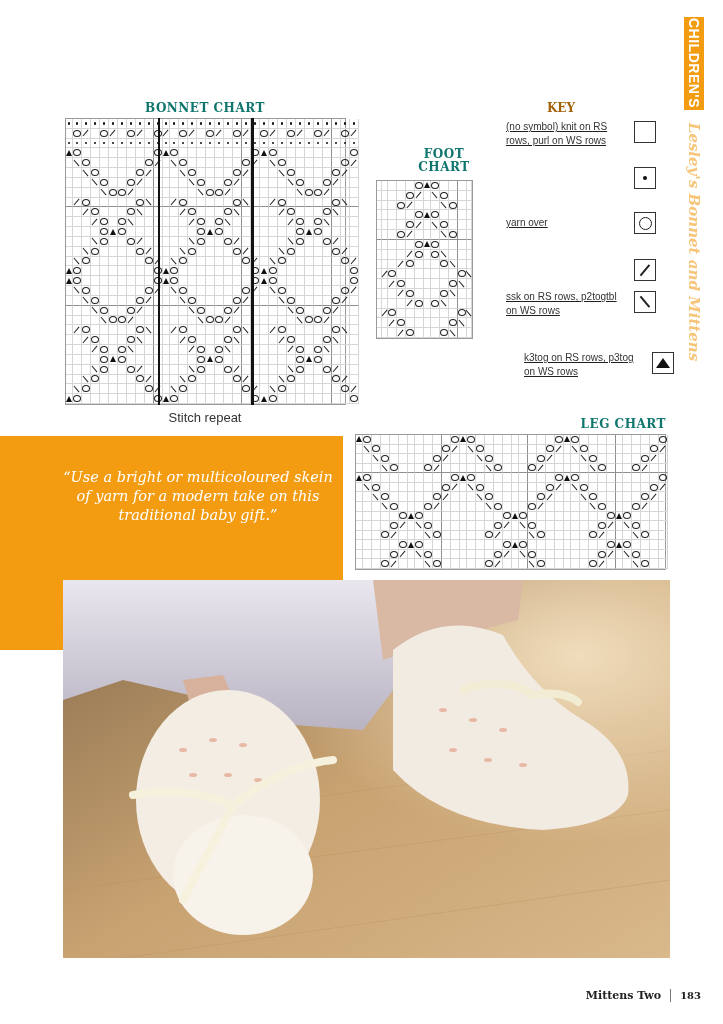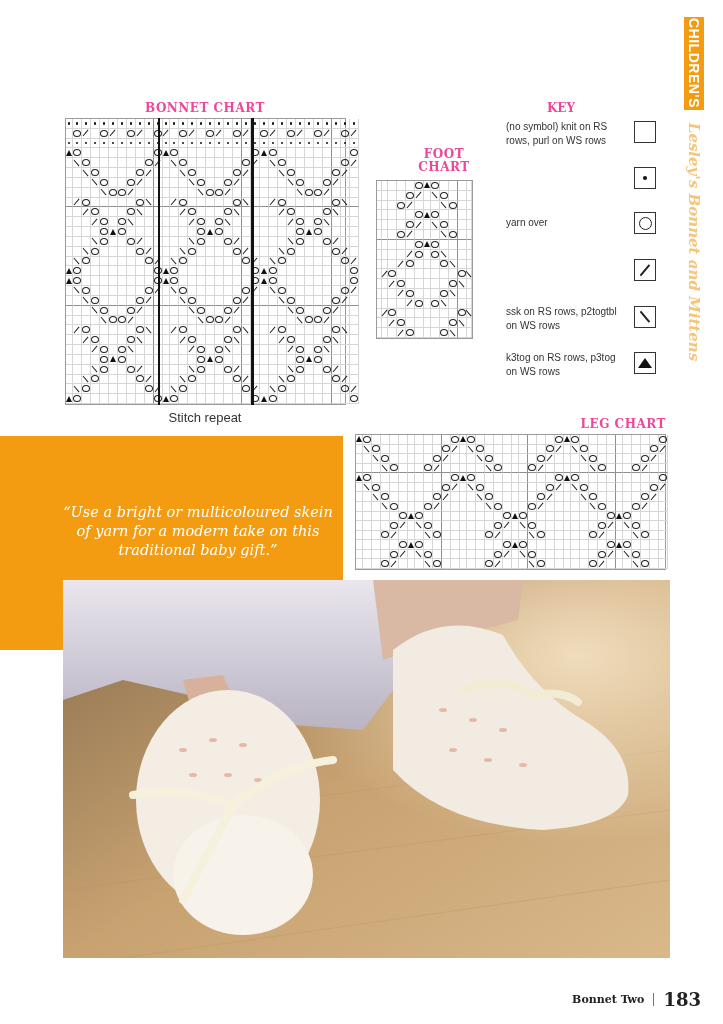--- a/index.html
+++ b/index.html
@@ -1,46 +1,46 @@
 <!DOCTYPE html>
 <html><head>
 <meta charset="utf-8">
 <style>
   html, body { margin: 0; padding: 0; }
   body { width: 723px; height: 1024px; background: #ffffff; position: relative; overflow: hidden; font-family: "Liberation Sans", sans-serif; color: #231f20; }
   .abs { position: absolute; }
-  .chart-title { font-family: "DejaVu Serif", serif; font-weight: bold; color: #ec4899; font-size: 12px; letter-spacing: 0.5px; text-align: center; }
+  .chart-title { font-family: "DejaVu Serif", serif; font-weight: bold; color: #0f766e; font-size: 12px; letter-spacing: 0.5px; text-align: center; }
   .grid { position: absolute; display: grid; border: 1px solid #9a9a9a; background: #fff; box-sizing: border-box; }
   .cell { position: relative; border-right: 1px solid #d6d6d6; border-bottom: 1px solid #d6d6d6; box-sizing: border-box; display: flex; align-items: center; justify-content: center; font-size: 8px; line-height: 1; color: #222; overflow: visible; }
   .cell.vmaj { border-right: 1px solid #8f8f8f; }
   .cell.hmaj { border-bottom: 1px solid #8f8f8f; }
   .sym-p::after { content: ""; width: 2.5px; height: 2.5px; background: #111; border-radius: 50%; }
   .sym-o::after { content: ""; width: 6px; height: 5px; border: 1px solid #222; border-radius: 50%; }
   .sym-k::after { content: ""; width: 1.2px; height: 8px; background: #222; transform: rotate(40deg); }
   .sym-s::after { content: ""; width: 1.2px; height: 8px; background: #222; transform: rotate(-40deg); }
   .sym-t::after { content: ""; width: 0; height: 0; border-left: 3.5px solid transparent; border-right: 3.5px solid transparent; border-bottom: 6px solid #111; }
   .repeat-line { position: absolute; width: 2.5px; background: #111; }
-  .key-title { font-family: "DejaVu Serif", serif; font-weight: bold; color: #ec4899; font-size: 12px; }
-  .key-row { position: absolute; left: 506px; width: 160px; }
+  .key-title { font-family: "DejaVu Serif", serif; font-weight: bold; color: #a16207; font-size: 12px; }
+  .key-row { position: absolute; left: 506px; width: 160px; text-decoration: underline; }
   .key-text { font-size: 10px; line-height: 14px; color: #333; width: 115px; }
   .key-box { position: absolute; left: 128px; width: 22px; height: 22px; border: 1.3px solid #333; box-sizing: border-box; display: flex; align-items: center; justify-content: center; background: #fff; }
   .kb-dot::after { content: ""; width: 4px; height: 4px; background: #111; border-radius: 50%; }
   .kb-circle::after { content: ""; width: 11px; height: 11px; border: 1.3px solid #222; border-radius: 50%; }
   .kb-k2::after { content: ""; width: 1.5px; height: 14px; background: #222; transform: rotate(40deg); }
   .kb-ssk::after { content: ""; width: 1.5px; height: 14px; background: #222; transform: rotate(-40deg); }
   .kb-tri::after { content: ""; width: 0; height: 0; border-left: 7px solid transparent; border-right: 7px solid transparent; border-bottom: 10px solid #111; }
   .side-tab { position: absolute; left: 684px; top: 17px; width: 20px; height: 93px; background: #f39c12; }
   .side-tab-text { position: absolute; left: 10px; top: 46px; transform: translate(-50%, -50%) rotate(90deg); color: #fff; font-family: "Liberation Sans", sans-serif; font-weight: bold; font-size: 14px; white-space: nowrap; letter-spacing: 0.5px; }
   .side-title { position: absolute; left: 694px; top: 242px; transform: translate(-50%, -50%) rotate(90deg); color: #f7c57a; font-family: "DejaVu Serif", serif; font-style: italic; font-weight: bold; font-size: 15px; white-space: nowrap; }
   .orange-block { position: absolute; left: 0; top: 436px; width: 343px; height: 214px; background: #f39c12; }
-  .quote { position: absolute; left: 60px; top: 468px; width: 276px; text-align: center; color: #fff; font-family: "DejaVu Serif", serif; font-style: italic; font-size: 14.5px; line-height: 19px; margin-top: 35px; }
+  .quote { position: absolute; left: 60px; top: 468px; width: 276px; text-align: center; color: #fff; font-family: "DejaVu Serif", serif; font-style: italic; font-size: 14.5px; line-height: 19px; }
   .photo { position: absolute; left: 63px; top: 580px; width: 607px; height: 378px; overflow: hidden; background: linear-gradient(160deg, #b6a38a 0%, #c9b08a 30%, #d8bb8d 60%, #cfa774 100%); }
   .footer { position: absolute; top: 989px; right: 22px; font-family: "DejaVu Serif", serif; font-size: 11px; font-weight: bold; color: #222; display: flex; align-items: center; gap: 9px; }
   .footer .sep { width: 1px; height: 13px; background: #777; }
-  .footer .pg { font-size: 18px; }
+  .footer .pg { font-size: 10px; }
 </style>
 </head>
 <body>
 
 <div class="side-tab">
   <div class="side-tab-text">CHILDREN'S</div>
 </div>
 <div class="side-title">Lesley's Bonnet and Mittens</div>
 
 <div class="abs chart-title" style="left:65px; top:101px; width:280px;">BONNET CHART</div>
@@ -1213,25 +1213,25 @@
     <div class="key-row" style="top: 166px;">
       <div class="key-box kb-dot" style="top: 1px;"></div>
     </div>
     <div class="key-row" style="top: 216px;">
       <div class="key-text">yarn over</div>
       <div class="key-box kb-circle" style="top: -4px;"></div>
     </div>
     <div class="key-row" style="top: 258px;">
       <div class="key-box kb-k2" style="top: 1px;"></div>
     </div>
-    <div class="key-row" style="top: 305px;">
+    <div class="key-row" style="top: 290px;">
       <div class="key-text">ssk on RS rows, p2togtbl on WS rows</div>
       <div class="key-box kb-ssk" style="top: 1px;"></div>
     </div>
-    <div class="key-row" style="top: 351px;">
+    <div class="key-row" style="top: 351px; margin-left: 18px;">
       <div class="key-text">k3tog on RS rows, p3tog on WS rows</div>
       <div class="key-box kb-tri" style="top: 1px;"></div>
     </div>
   </div>
 
 <div class="abs chart-title" style="left:355px; top:417px; width:311px;text-align:right;">LEG CHART</div>
 <div id="leg-grid" class="grid" style="left: 355px; top: 434px; width: 311px; height: 136px; grid-template-columns: repeat(36, 1fr); grid-template-rows: repeat(14, 1fr);">
     <div class="cell sym-t"></div>
     <div class="cell sym-o"></div>
     <div class="cell"></div>
@@ -1784,19 +1784,19 @@
       <ellipse cx="390" cy="170" rx="4" ry="2"></ellipse>
         <ellipse cx="425" cy="180" rx="4" ry="2"></ellipse>
         <ellipse cx="460" cy="185" rx="4" ry="2"></ellipse>
     </g>
     <path d="M70,215 Q120,205 170,225 M170,225 Q220,185 270,180 M170,225 L120,320" stroke="#f6f1dd" stroke-width="8" fill="none" stroke-linecap="round"></path>
     <path d="M400,110 Q440,95 470,115 Q500,110 515,122" stroke="#f3ecd4" stroke-width="8" fill="none" stroke-linecap="round"></path>
   </svg>
 </div>
 
 <div class="footer">
-  <span>Bonnet Two</span>
+  <span>Mittens Two</span>
   <span class="sep"></span>
   <span class="pg">183</span>
 </div>
 
 <div class="repeat-line" style="left: 157.667px; top: 118px; height: 287px;"></div>
 <div class="repeat-line" style="left: 251.333px; top: 118px; height: 287px;"></div>
 
 </body></html>

